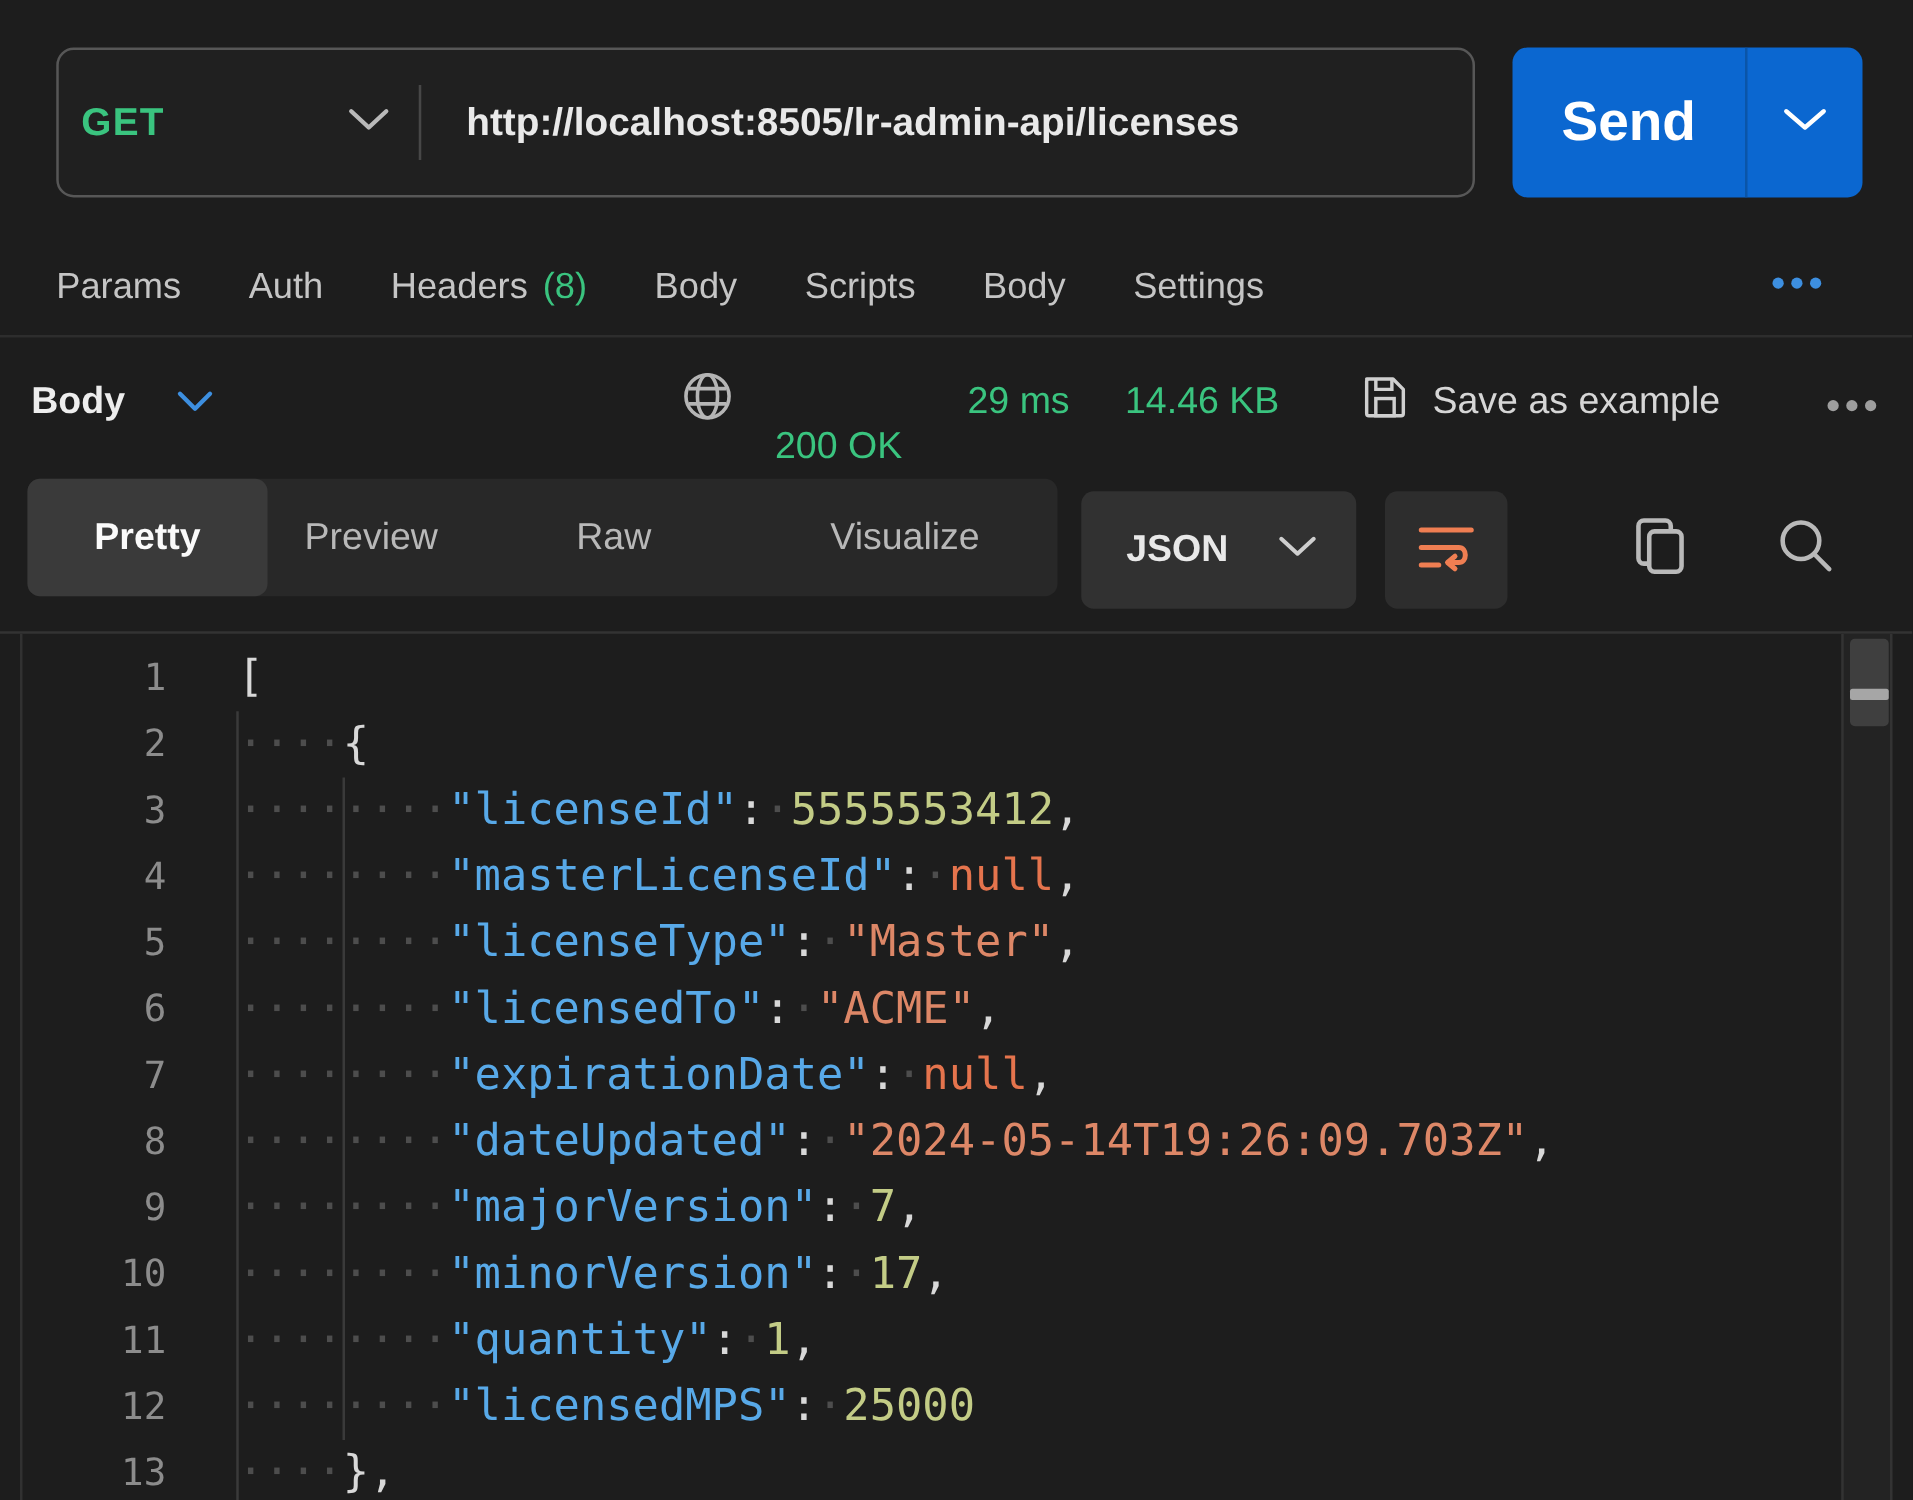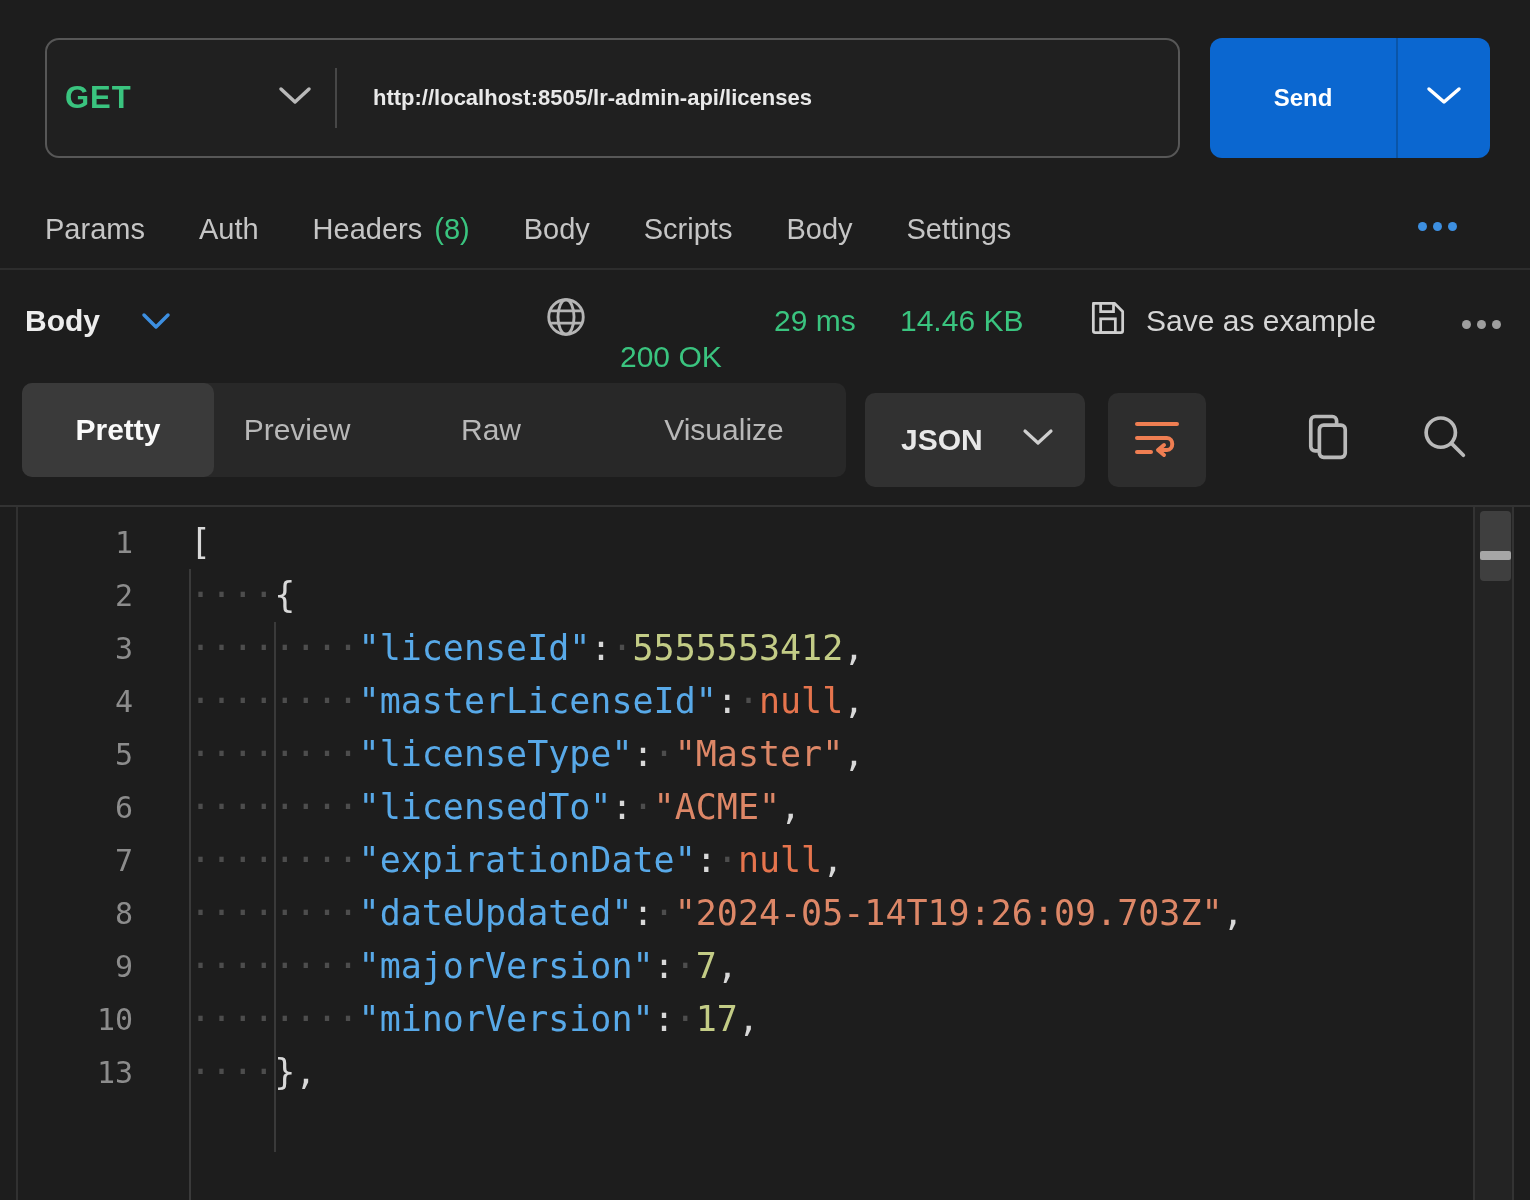--- a/index.html
+++ b/index.html
@@ -13,25 +13,25 @@
   .request-bar{
     position:absolute;left:45px;top:38px;width:1135px;height:120px;
     border:2px solid #575757;border-radius:14px;box-sizing:border-box;
     display:flex;align-items:center;background:#202020;
   }
   .method{width:288px;height:100%;display:flex;align-items:center;
     padding-left:18px;box-sizing:border-box;cursor:pointer;}
   .method-label{color:var(--accent_green,#3ac47f);font-weight:bold;font-size:31px;letter-spacing:1px;}
   .method .chev{margin-left:auto;margin-right:22px;}
   .divider-v{width:2px;height:60px;background:#474747;}
-  .url{padding-left:36px;color:#e9e9e9;font-size:22px;font-weight:bold;white-space:nowrap;}
+  .url{padding-left:36px;color:#e9e9e9;font-size:31px;font-weight:bold;white-space:nowrap;}
   .send-btn{position:absolute;left:1210px;top:38px;width:280px;height:120px;
     background:var(--send_blue,#0b67d0);border-radius:12px;display:flex;overflow:hidden;}
   .send-main{width:186px;display:flex;align-items:center;justify-content:center;
-    color:#fff;font-size:24px;font-weight:bold;cursor:pointer;}
+    color:#fff;font-size:44px;font-weight:bold;cursor:pointer;}
   .send-divider{width:2px;background:#0a55a8;height:100%;}
   .send-caret{flex:1;display:flex;align-items:center;justify-content:center;cursor:pointer;}
   
   .req-tabs{position:absolute;left:45px;top:198px;height:62px;display:flex;gap:54px;
     align-items:center;font-size:29px;color:#c5c5c5;}
   .req-tabs .tab{display:flex;align-items:center;cursor:pointer;white-space:nowrap;}
   .req-tabs .count{color:var(--accent_green,#3ac47f);margin-left:12px;}
   .dots{display:flex;gap:6px;align-items:center;cursor:pointer;}
   .dots i{width:9px;height:9px;border-radius:50%;display:block;}
   .dots.blue i{background:var(--accent_blue,#3d8fe0);}
@@ -255,20 +255,28 @@
         </div>
         <div class="code-line">
           <div class="gutter">9</div>
           <div class="line-content"><span class="tok-ws">········</span><span class="tok-k">"majorVersion"</span><span class="tok-p">:</span><span class="tok-w">·</span><span class="tok-n">7</span><span class="tok-p">,</span></div>
         </div>
         <div class="code-line">
           <div class="gutter">10</div>
           <div class="line-content"><span class="tok-ws">········</span><span class="tok-k">"minorVersion"</span><span class="tok-p">:</span><span class="tok-w">·</span><span class="tok-n">17</span><span class="tok-p">,</span></div>
         </div>
         <div class="code-line">
+          <div class="gutter">11</div>
+          <div class="line-content"><span class="tok-ws">········</span><span class="tok-k">"quantity"</span><span class="tok-p">:</span><span class="tok-w">·</span><span class="tok-n">1</span><span class="tok-p">,</span></div>
+        </div>
+        <div class="code-line">
+          <div class="gutter">12</div>
+          <div class="line-content"><span class="tok-ws">········</span><span class="tok-k">"licensedMPS"</span><span class="tok-p">:</span><span class="tok-w">·</span><span class="tok-n">25000</span></div>
+        </div>
+        <div class="code-line">
           <div class="gutter">13</div>
           <div class="line-content"><span class="tok-ws">····</span><span class="tok-p">},</span></div>
         </div>
       </div>
     <div class="guide guide-a"></div>
     <div class="guide guide-b"></div>
     <div class="sb-track">
       <div class="sb-thumb">
         <div class="sb-mark"></div>
       </div>

